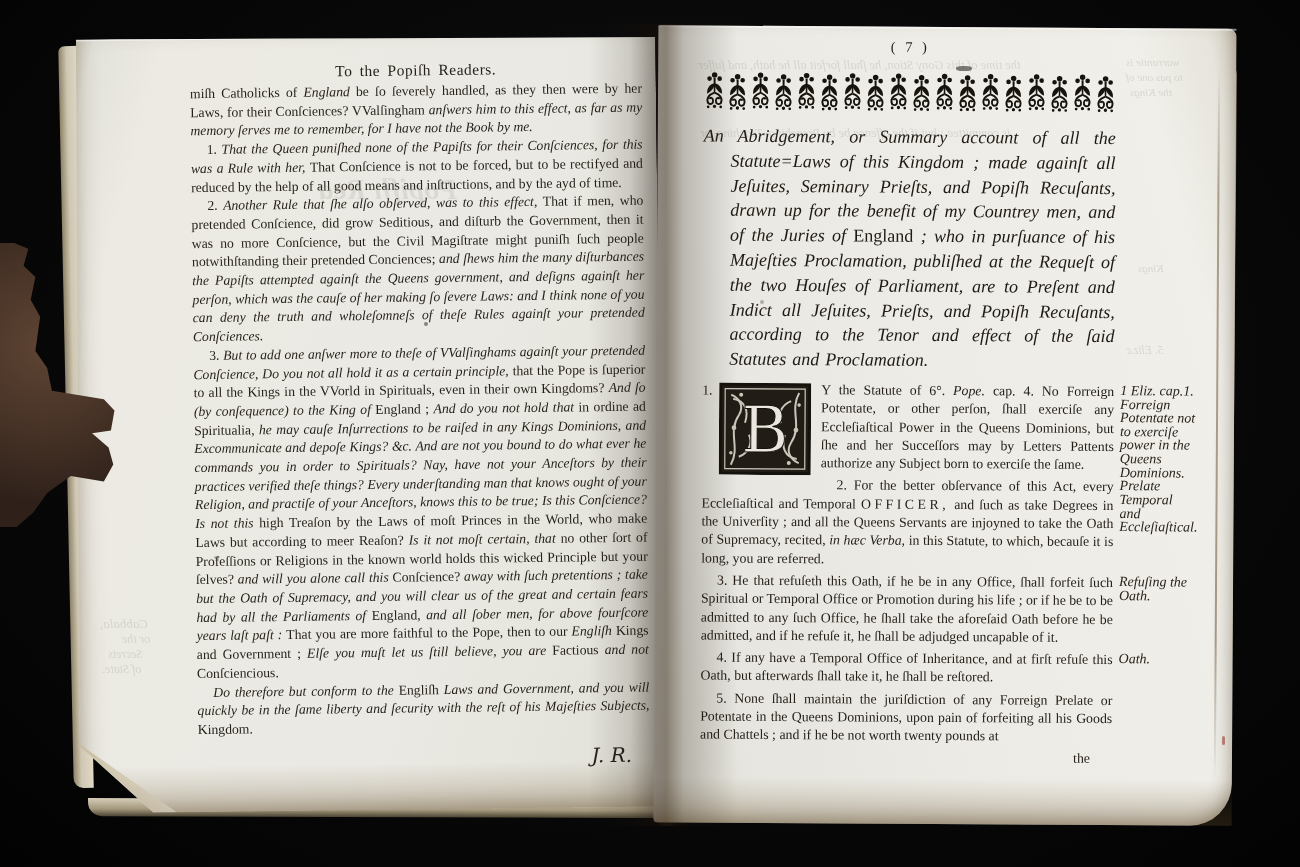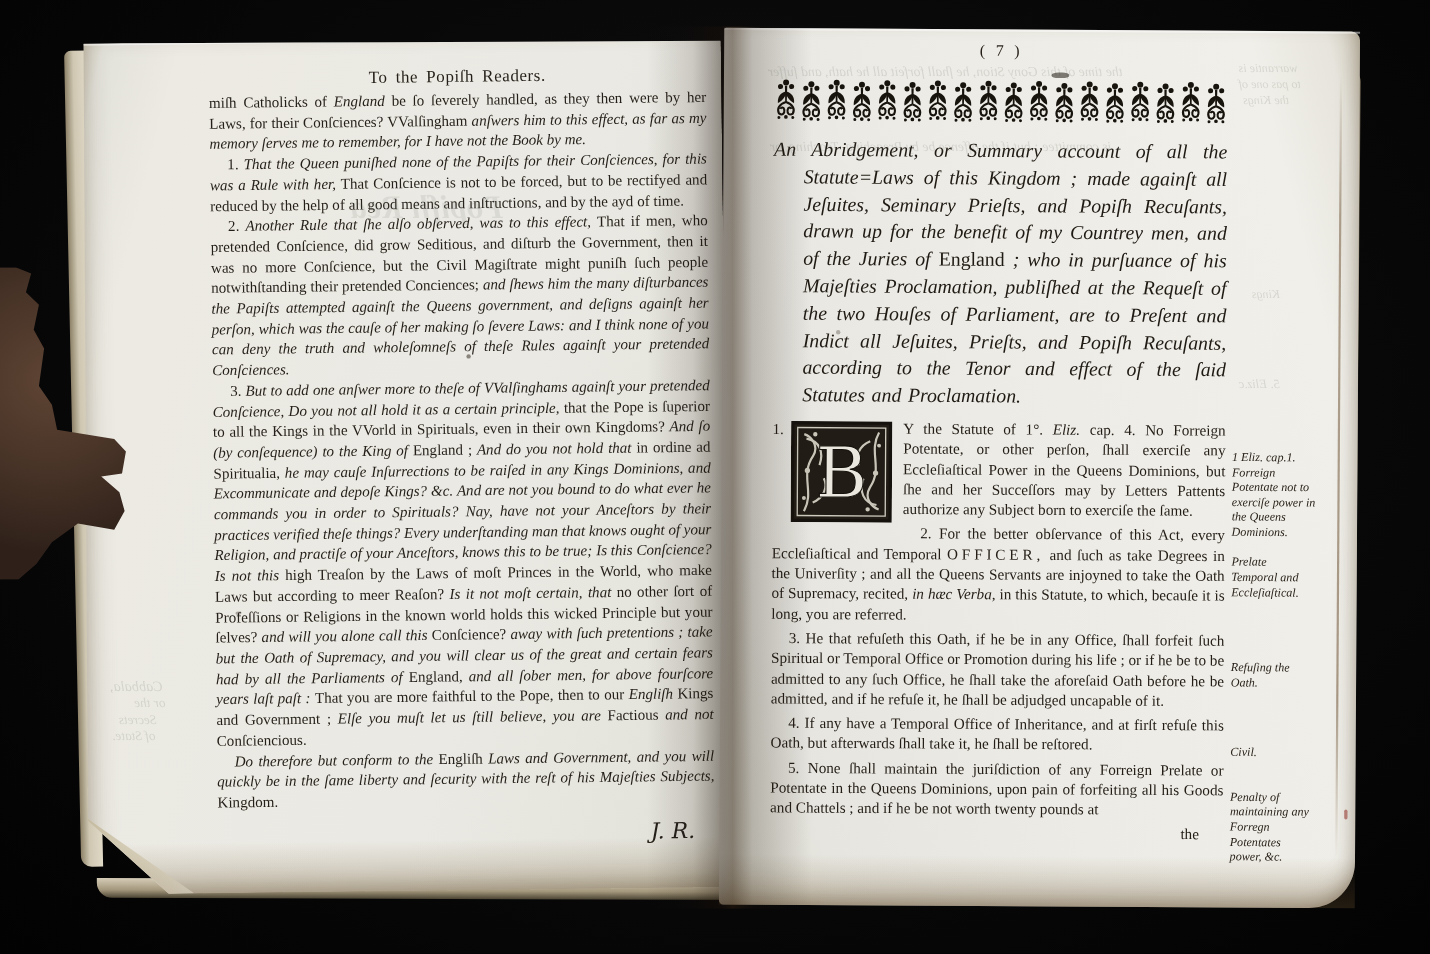--- a/index.html
+++ b/index.html
@@ -60,21 +60,21 @@
   .ornament-row{margin-top:16px;display:flex;justify-content:space-between;height:42px;}
   .ornament-row svg:nth-child(even){transform:translateY(1.5px);}
   .rp-heading{margin-top:11px;font-size:18px;line-height:24.8px;font-style:italic;text-align:justify;
     padding-left:27px;text-indent:-27px;color:#1f1a13;word-spacing:1.5px;}
   .rp-body{margin-top:9px;position:relative;font-size:13.8px;line-height:18.3px;text-align:justify;}
   .section{position:relative;margin-bottom:4px;}
   .section p{margin:0;}
   .s1num{position:absolute;left:0;top:1px;}
   .dropcap{float:left;width:92px;height:92px;margin:2px 10px 2px 17px;}
   .note{position:absolute;left:calc(100% + 6px);top:1px;width:76px;font-style:italic;
-    font-size:11px;line-height:13.6px;text-align:left;color:#2b241c;margin-top:26px;}
+    font-size:14px;line-height:13.6px;text-align:left;color:#2b241c;}
   .catchword{text-align:right;padding-right:22px;font-size:13.8px;}
 
   .sg-r{font-style:normal;}
   .sg-i{font-style:italic;}
   .sg-sp{letter-spacing:3.5px;}
 
   
   .ghost{position:absolute;z-index:3;font-style:italic;color:#5c6058;opacity:.16;
     filter:blur(.45px);transform:scaleX(-1);white-space:nowrap;pointer-events:none;}
   .ghost.big{opacity:.11;font-weight:bold;}
@@ -402,38 +402,37 @@
                 <g fill="#c9c6b9">
                   <circle cx="15" cy="45" r="2.4"></circle>
                   <circle cx="77" cy="47" r="2.4"></circle>
                   <circle cx="22" cy="12" r="2"></circle>
                   <circle cx="70" cy="80" r="2"></circle>
                   <circle cx="12" cy="70" r="1.8"></circle>
                   <circle cx="80" cy="22" r="1.8"></circle>
                 </g>
                 <text x="46" y="69" text-anchor="middle" font-family="DejaVu Serif, Liberation Serif, serif" font-size="64" fill="#e9e7de" stroke="#15110c" stroke-width="1">B</text>
               </svg></div>
-            <p><span class="sg-r">Y the Statute of 1°. </span><span class="sg-i">Eliz.</span><span class="sg-r"> cap. 4.  No Forreign Potentate, or other perſon, ſhall exerciſe any Eccleſiaſtical Power in the Queens Dominions, but ſhe and her Succeſſors may by Letters Pattents authorize any Subject born to exerciſe the ſame.</span></p>
+            <p><span class="sg-r">Y the Statute of 6°. </span><span class="sg-i">Pope.</span><span class="sg-r"> cap. 4.  No Forreign Potentate, or other perſon, ſhall exerciſe any Eccleſiaſtical Power in the Queens Dominions, but ſhe and her Succeſſors may by Letters Pattents authorize any Subject born to exerciſe the ſame.</span></p>
             <div class="note">1 Eliz. cap.1. Forreign Potentate not to exerciſe power in the Queens Dominions.</div>
           </div>
           <div class="section">
             <p style="text-indent: 16px;"><span class="sg-r">2. For the better obſervance of this Act, every Eccleſiaſtical and Temporal </span><span class="sg-sp">OFFICER,</span><span class="sg-r"> and ſuch as take Degrees in the Univerſity ; and all the Queens Servants are injoyned to take the Oath of Supremacy, recited, </span><span class="sg-i">in hæc Verba,</span><span class="sg-r"> in this Statute, to which, becauſe it is long, you are referred.</span></p>
             <div class="note">Prelate Temporal and Eccleſiaſtical.</div>
           </div>
           <div class="section">
             <p style="text-indent: 16px;"><span class="sg-r">3. He that refuſeth this Oath, if he be in any Office, ſhall forfeit ſuch Spiritual or Temporal Office or Promotion during his life ; or if he be to be admitted to any ſuch Office, he ſhall take the aforeſaid Oath before he be admitted, and if he refuſe it, he ſhall be adjudged uncapable of it.</span></p>
             <div class="note">Refuſing the Oath.</div>
           </div>
           <div class="section">
             <p style="text-indent: 16px;"><span class="sg-r">4. If any have a Temporal Office of Inheritance, and at firſt refuſe this Oath, but afterwards ſhall take it, he ſhall be reſtored.</span></p>
-            <div class="note">Civil.</div>
+            <div class="note">Oath.</div>
           </div>
           <div class="section">
             <p style="text-indent: 16px;"><span class="sg-r">5. None ſhall maintain the juriſdiction of any Forreign Prelate or Potentate in the Queens Dominions, upon pain of forfeiting all his Goods and Chattels ; and if he be not worth twenty pounds at</span></p>
-            <div class="note">Penalty of maintaining any Forregn Potentates power, &amp;c.</div>
           </div>
         </div>
       <div class="catchword">the</div>
     </div>
     <div class="fore-crease"></div>
   </div>
 
   <div class="gutter"></div>
   <div class="fragment"></div>
   <div id="ghosts">

